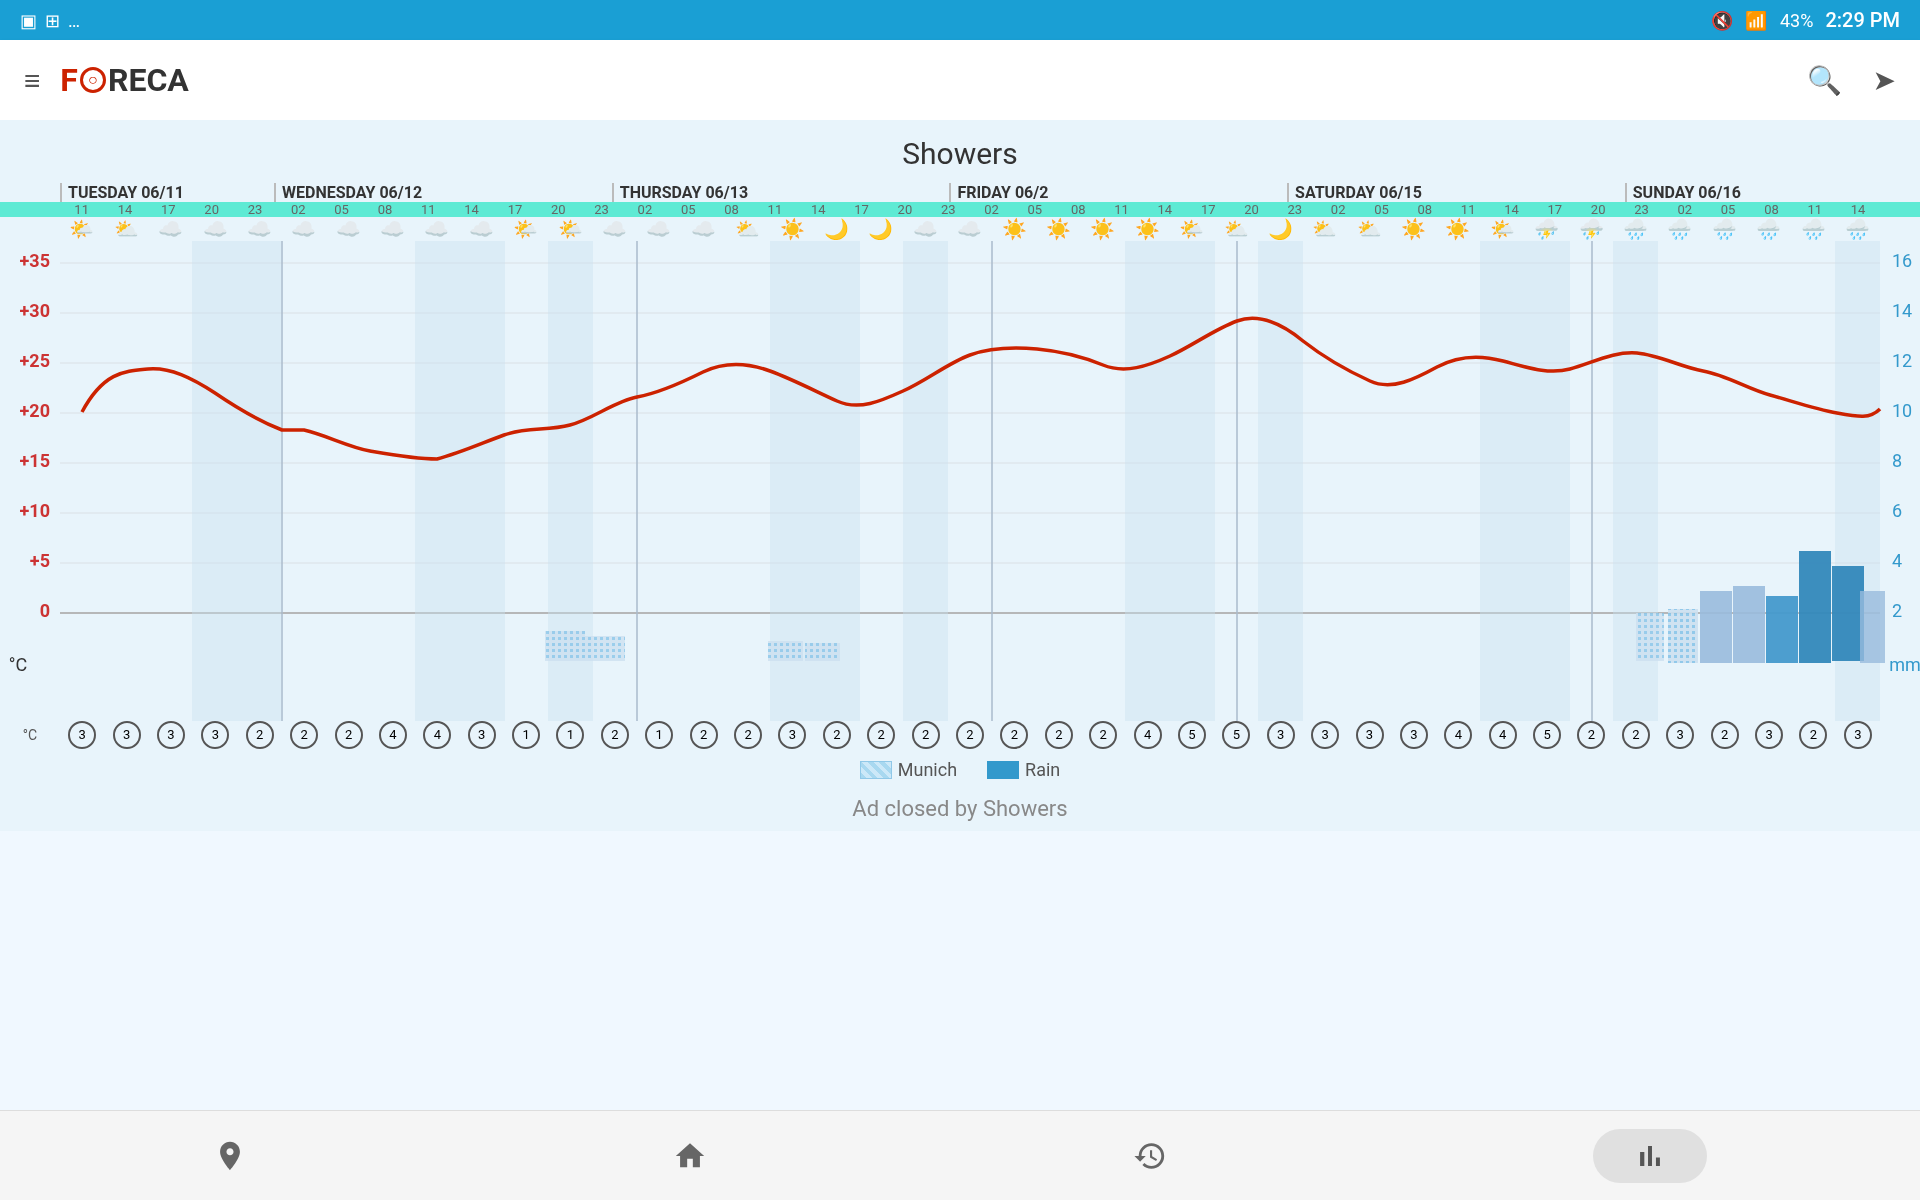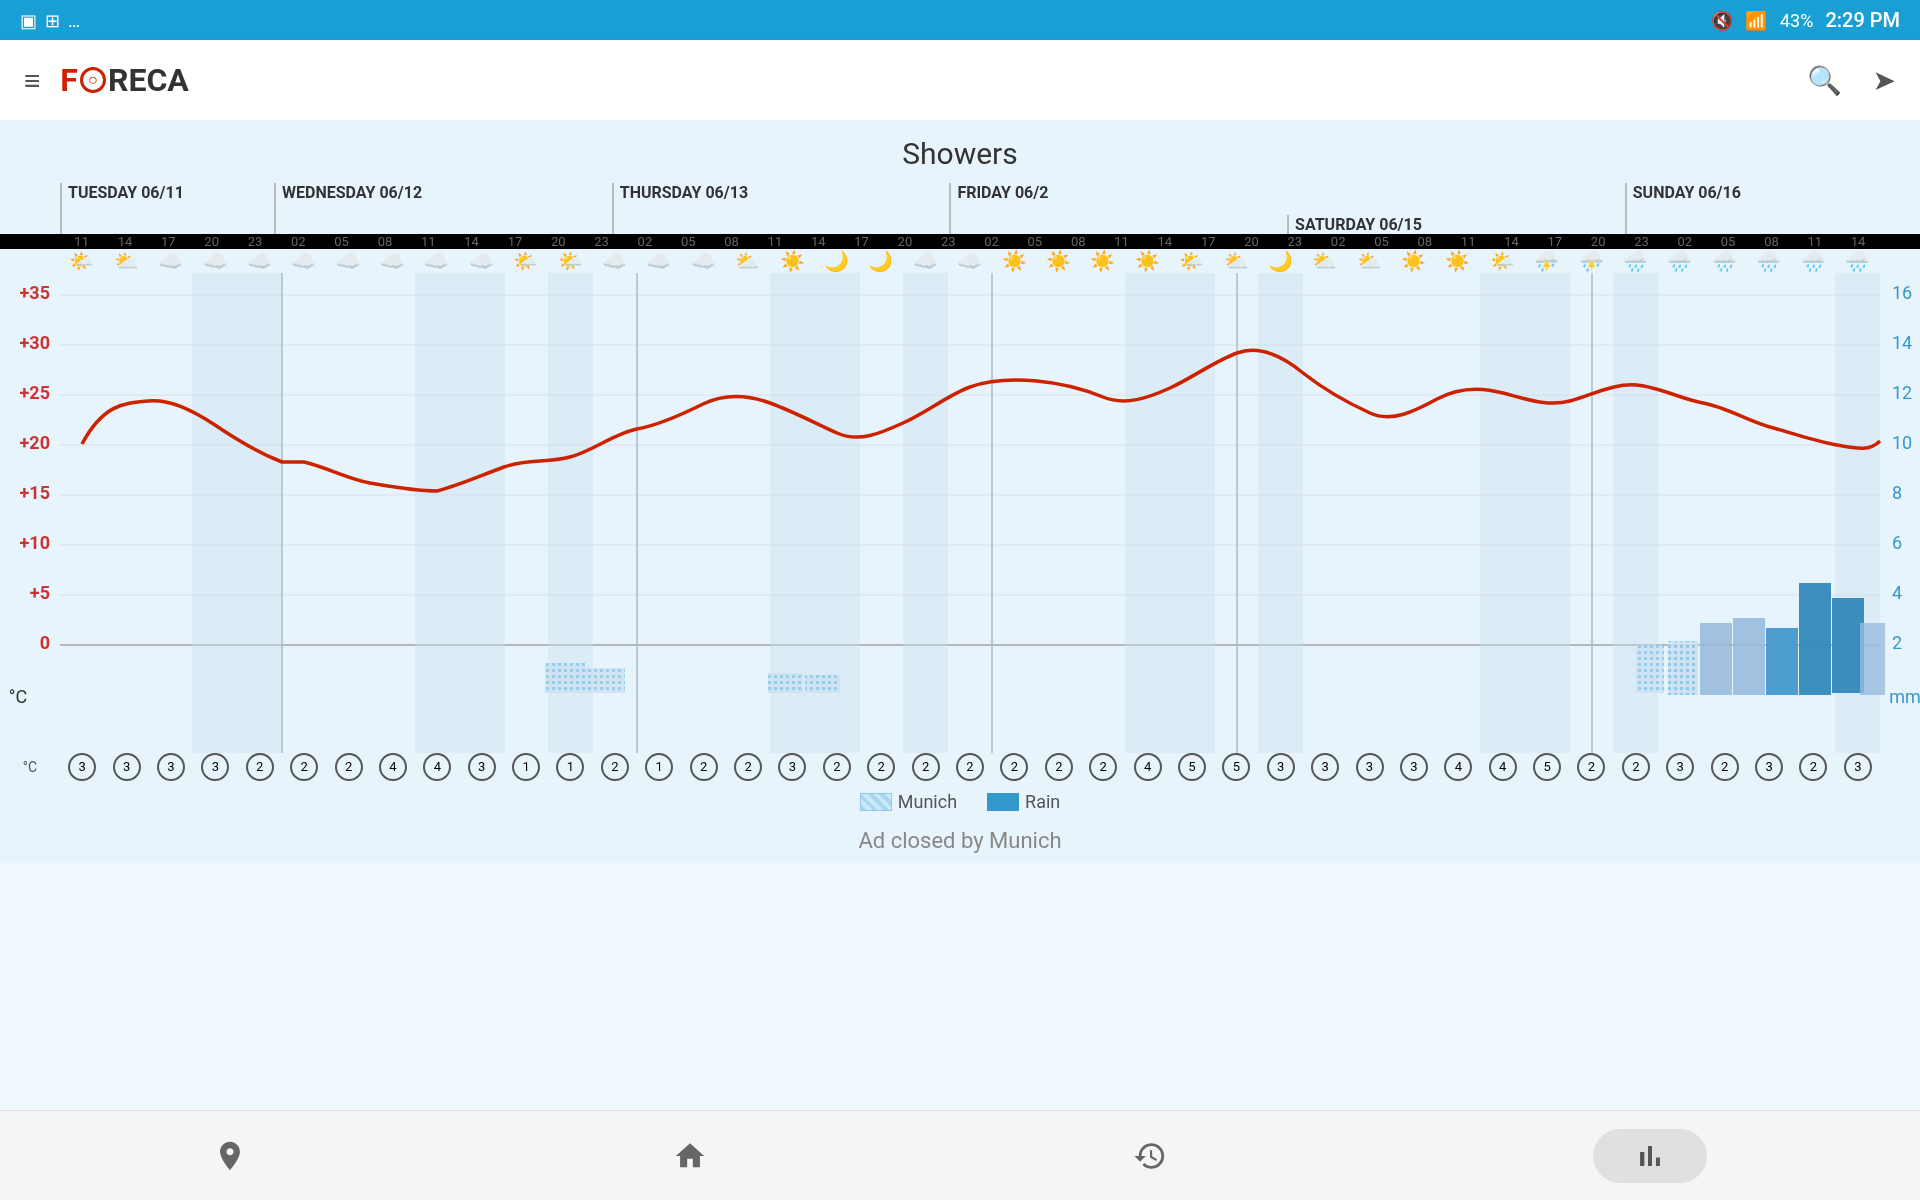--- a/index.html
+++ b/index.html
@@ -96,27 +96,27 @@
   <div class="city-title">Showers</div>
 
   <div style="display:flex;width:100%;padding:4px 0 0 0;background:#e8f4fb;">
     <div style="width:60px;min-width:60px;"></div>
     <div style="flex:1;display:flex;">
 
       <div style="flex:5;border-left:2px solid #bbb;padding-left:6px;font-size:16px;font-weight:bold;color:#333;">TUESDAY 06/11</div>
       <div style="flex:8;border-left:2px solid #bbb;padding-left:6px;font-size:16px;font-weight:bold;color:#333;">WEDNESDAY 06/12</div>
       <div style="flex:8;border-left:2px solid #bbb;padding-left:6px;font-size:16px;font-weight:bold;color:#333;">THURSDAY 06/13</div>
       <div style="flex:8;border-left:2px solid #bbb;padding-left:6px;font-size:16px;font-weight:bold;color:#333;">FRIDAY 06/2</div>
-      <div style="flex:8;border-left:2px solid #bbb;padding-left:6px;font-size:16px;font-weight:bold;color:#333;margin-top:32px;">SATURDAY 06/15</div>
+      <div style="flex:8;border-left:2px solid #bbb;padding-left:6px;font-size:16px;font-weight:bold;color:#333;">SATURDAY 06/15</div>
       <div style="flex:6;border-left:2px solid #bbb;padding-left:6px;font-size:16px;font-weight:bold;color:#333;">SUNDAY 06/16</div>
       <div style="width:40px;min-width:40px;"></div>
     </div>
   </div>
 
-  <div style="display:flex;width:100%;background:#000000;">
+  <div style="display:flex;width:100%;background:#5eead4;">
     <div style="width:60px;min-width:60px;"></div>
     <div style="flex:1;display:flex;">
 
       <div style="flex:1;text-align:center;font-size:13px;color:#666;">11</div>
       <div style="flex:1;text-align:center;font-size:13px;color:#666;">14</div>
       <div style="flex:1;text-align:center;font-size:13px;color:#666;">17</div>
       <div style="flex:1;text-align:center;font-size:13px;color:#666;">20</div>
       <div style="flex:1;text-align:center;font-size:13px;color:#666;">23</div>
       <div style="flex:1;text-align:center;font-size:13px;color:#666;">02</div>
       <div style="flex:1;text-align:center;font-size:13px;color:#666;">05</div>
@@ -387,21 +387,21 @@
       <div class="legend-box-showers"></div>
       <span>Munich</span>
     </div>
     <div class="legend-item">
       <div class="legend-box-rain"></div>
       <span>Rain</span>
     </div>
   </div>
 
   <div class="ad-closed">
-    <span>Ad closed by Munich</span>
+    <span>Ad closed by Showers</span>
   </div>
 
 </div>
 
 <div style="position:fixed;bottom:0;left:0;width:1920px;height:90px;background:#f5f5f5;border-top:1px solid #ddd;display:flex;align-items:center;justify-content:space-around;">
   <div style="display:flex;flex-direction:column;align-items:center;cursor:pointer;">
     <svg width="34" height="34" viewBox="0 0 24 24">
       <path d="M12 2C8.13 2 5 5.13 5 9c0 5.25 7 13 7 13s7-7.75 7-13c0-3.87-3.13-7-7-7zm0 9.5c-1.38 0-2.5-1.12-2.5-2.5s1.12-2.5 2.5-2.5 2.5 1.12 2.5 2.5-1.12 2.5-2.5 2.5z" fill="#666"></path>
     </svg>
   </div>

